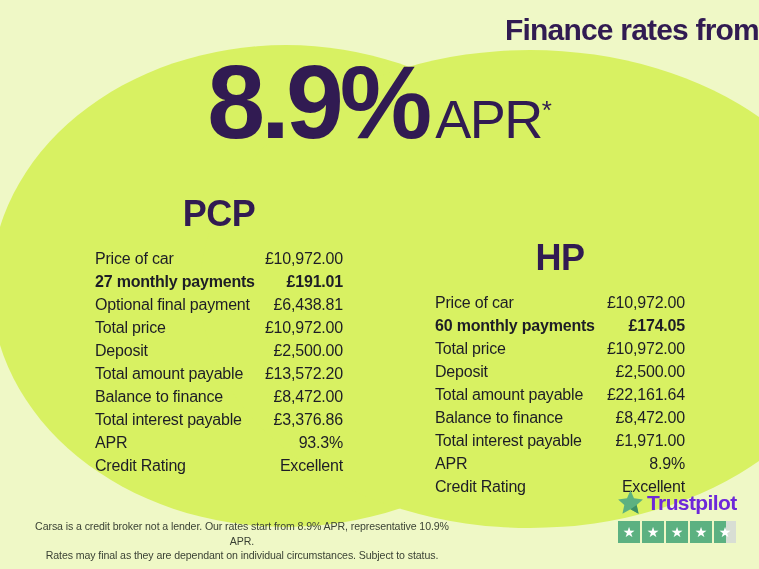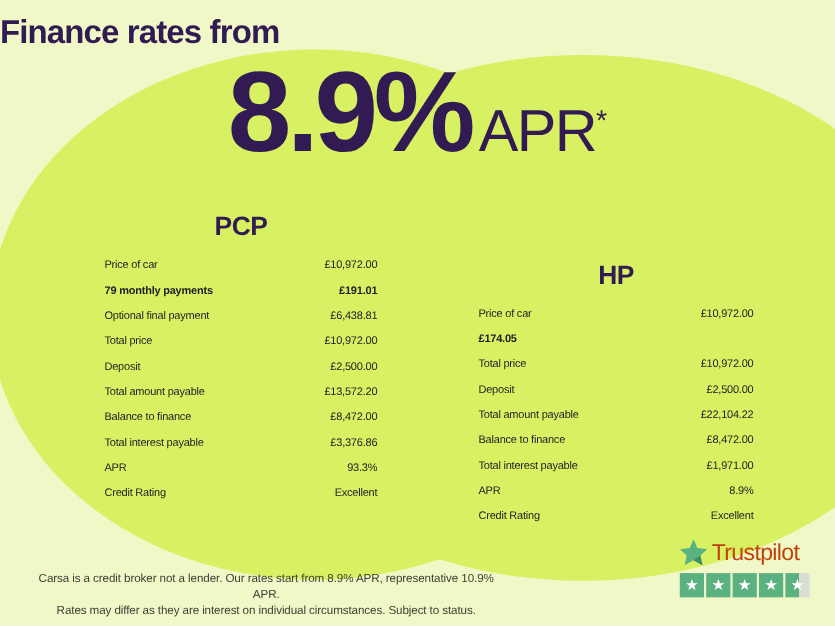--- a/index.html
+++ b/index.html
@@ -6,53 +6,53 @@
   .stage{
     position:relative;width:759px;height:569px;overflow:hidden;
     background:#eff8c6;
     font-family:"Liberation Sans",sans-serif;
   }
   .circle{position:absolute;border-radius:50%;background:#d8f162;}
   .circle-left{left:-9px;top:45px;width:590px;height:482px;}
   .circle-right{left:200px;top:50px;width:660px;height:478px;}
 
   .promo-title{
-    position:absolute;top:13px;left:0;width:100%;text-align:left;
+    position:absolute;top:13px;left:0;width:100%;text-align:right;
     font-size:30px;font-weight:bold;color:#311b52;letter-spacing:-0.8px;
   }
   .apr-line{
     position:absolute;top:50px;left:0;width:100%;
     display:flex;justify-content:center;align-items:baseline;
   }
   .apr-rate{font-size:104px;font-weight:bold;color:#311b52;letter-spacing:-4px;line-height:1.0;}
   .apr-label{font-size:54px;font-weight:normal;color:#311b52;letter-spacing:-1.5px;margin-left:7px;line-height:1;}
   .apr-label sup{font-size:26px;letter-spacing:0;}
 
   .finance-col{position:absolute;top:193px;}
   .col-pcp{left:95px;width:248px;}
   .col-hp{left:435px;width:250px;margin-top:44px;}
   .col-heading{
-    font-size:24px;font-weight:bold;color:#311b52;text-align:center;
+    font-size:36px;font-weight:bold;color:#311b52;text-align:center;
     margin:0 0 15px 0;letter-spacing:-0.5px;
   }
   .frow{
     display:flex;justify-content:space-between;align-items:baseline;
-    height:23px;font-size:10px;color:#1d1d26;letter-spacing:-0.2px;
+    height:23px;font-size:16px;color:#1d1d26;letter-spacing:-0.2px;
   }
   .frow.bold{font-weight:bold;}
 
   .disclaimer{
     position:absolute;left:27px;top:519px;width:430px;
     font-size:10.6px;line-height:14.5px;color:#3a4134;letter-spacing:-0.1px;text-align:center;
   }
 
   .trustpilot{position:absolute;left:617px;top:489px;}
   .tp-head{display:flex;align-items:center;gap:3px;}
   .tp-star-logo{width:27px;height:27px;display:block;}
-  .tp-brand{font-size:21px;font-weight:normal;color:#c2410c;letter-spacing:-0.6px;}
+  .tp-brand{font-size:21px;font-weight:bold;color:#6d28d9;letter-spacing:-0.6px;}
   .tp-stars{display:flex;gap:2px;margin-top:5px;margin-left:1px;}
   .tp-star{
     width:22px;height:22px;background:#5cb181;color:#ffffff;
     font-size:14px;line-height:22px;text-align:center;
     font-family:"DejaVu Sans",sans-serif;
   }
   .tp-star.half{background:linear-gradient(90deg,#5cb181 0 55%,#d8ded4 55% 100%);}
 </style>
 </head>
 <body>
@@ -70,21 +70,21 @@
   </div>
 
   <div class="finance-col col-pcp">
     <h2 class="col-heading">PCP</h2>
     <div class="rows">
         <div class="frow">
           <span class="flabel">Price of car</span>
           <span class="fvalue">£10,972.00</span>
         </div>
         <div class="frow bold">
-          <span class="flabel">79 monthly payments</span>
+          <span class="flabel">27 monthly payments</span>
           <span class="fvalue">£191.01</span>
         </div>
         <div class="frow">
           <span class="flabel">Optional final payment</span>
           <span class="fvalue">£6,438.81</span>
         </div>
         <div class="frow">
           <span class="flabel">Total price</span>
           <span class="fvalue">£10,972.00</span>
         </div>
@@ -116,33 +116,34 @@
   </div>
 
   <div class="finance-col col-hp">
     <h2 class="col-heading">HP</h2>
     <div class="rows">
         <div class="frow">
           <span class="flabel">Price of car</span>
           <span class="fvalue">£10,972.00</span>
         </div>
         <div class="frow bold">
+          <span class="flabel">60 monthly payments</span>
           <span class="fvalue">£174.05</span>
         </div>
         <div class="frow">
           <span class="flabel">Total price</span>
           <span class="fvalue">£10,972.00</span>
         </div>
         <div class="frow">
           <span class="flabel">Deposit</span>
           <span class="fvalue">£2,500.00</span>
         </div>
         <div class="frow">
           <span class="flabel">Total amount payable</span>
-          <span class="fvalue">£22,104.22</span>
+          <span class="fvalue">£22,161.64</span>
         </div>
         <div class="frow">
           <span class="flabel">Balance to finance</span>
           <span class="fvalue">£8,472.00</span>
         </div>
         <div class="frow">
           <span class="flabel">Total interest payable</span>
           <span class="fvalue">£1,971.00</span>
         </div>
         <div class="frow">
@@ -151,21 +152,21 @@
         </div>
         <div class="frow">
           <span class="flabel">Credit Rating</span>
           <span class="fvalue">Excellent</span>
         </div>
       </div>
   </div>
 
   <div class="disclaimer">
     <div>Carsa is a credit broker not a lender. Our rates start from 8.9% APR, representative 10.9% APR.</div>
-    <div>Rates may differ as they are interest on individual circumstances. Subject to status.</div>
+    <div>Rates may final as they are dependant on individual circumstances. Subject to status.</div>
   </div>
 
   <div class="trustpilot">
     <div class="tp-head">
       <svg class="tp-star-logo" viewBox="0 0 24 24" aria-hidden="true">
         <polygon points="12,1 15.09,8.26 23,9.27 17.5,14.14 19.18,22.02 12,18.1 4.82,22.02 6.5,14.14 1,9.27 8.91,8.26" fill="#5cb181"></polygon>
         <polygon points="12,18.1 17.5,14.14 19.18,22.02" fill="#3d8f64"></polygon>
       </svg>
       <span class="tp-brand">Trustpilot</span>
     </div>

